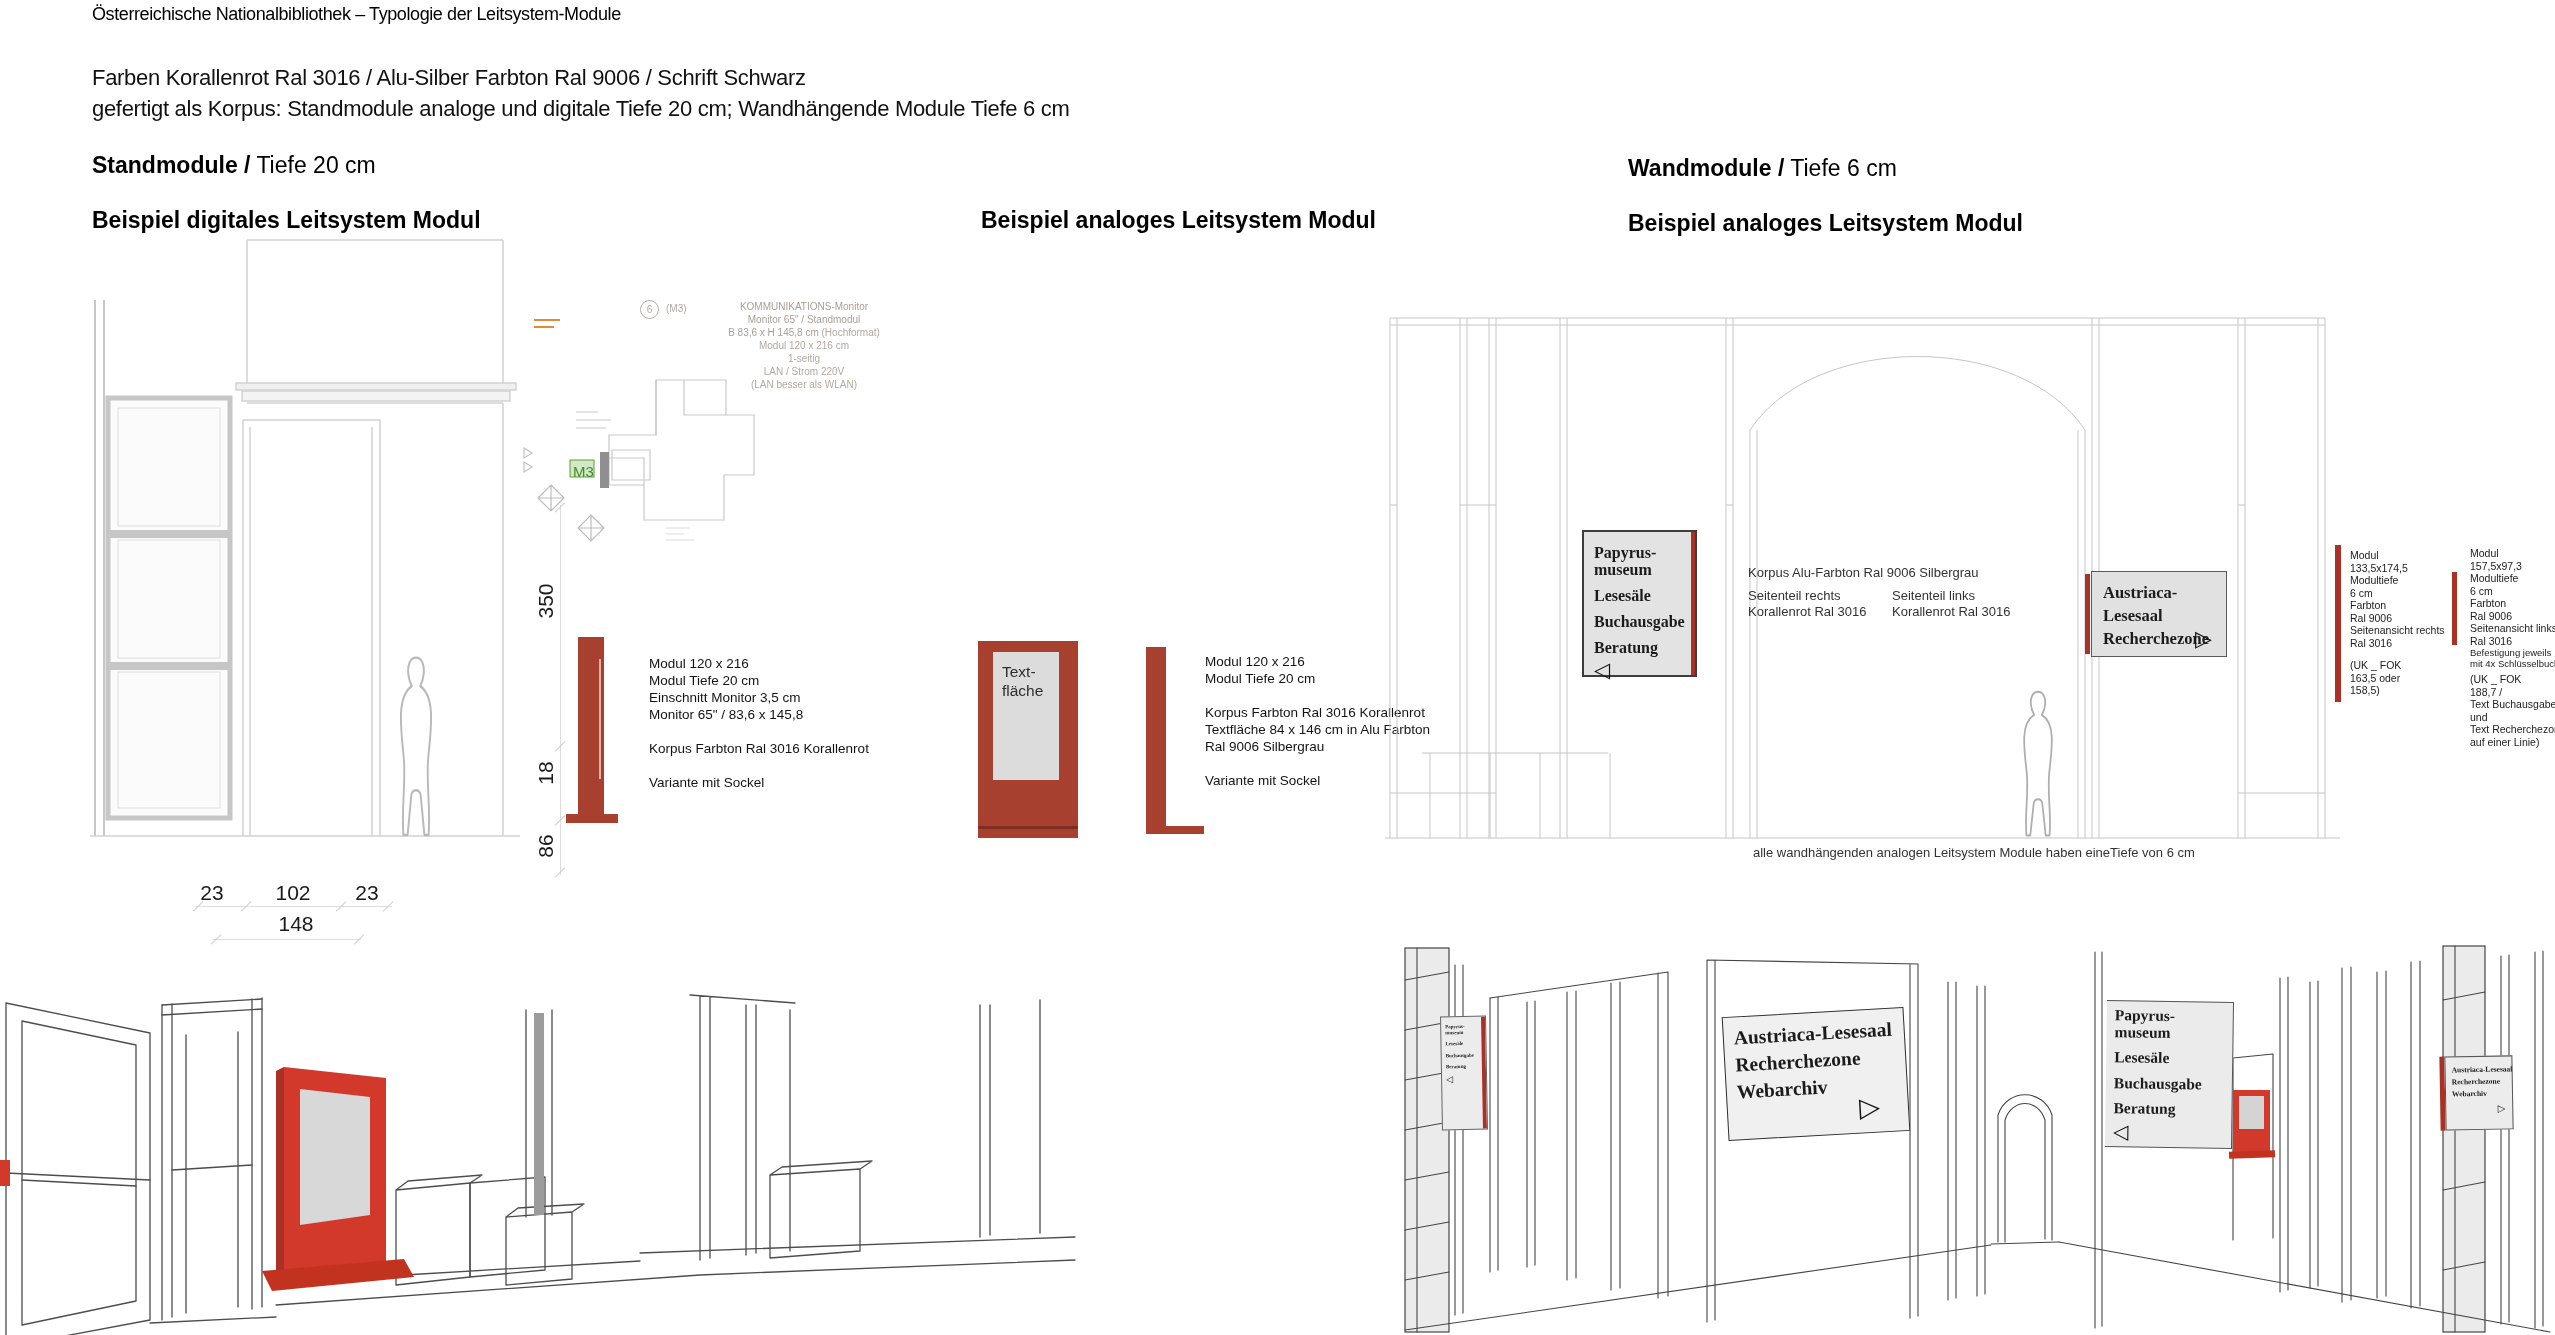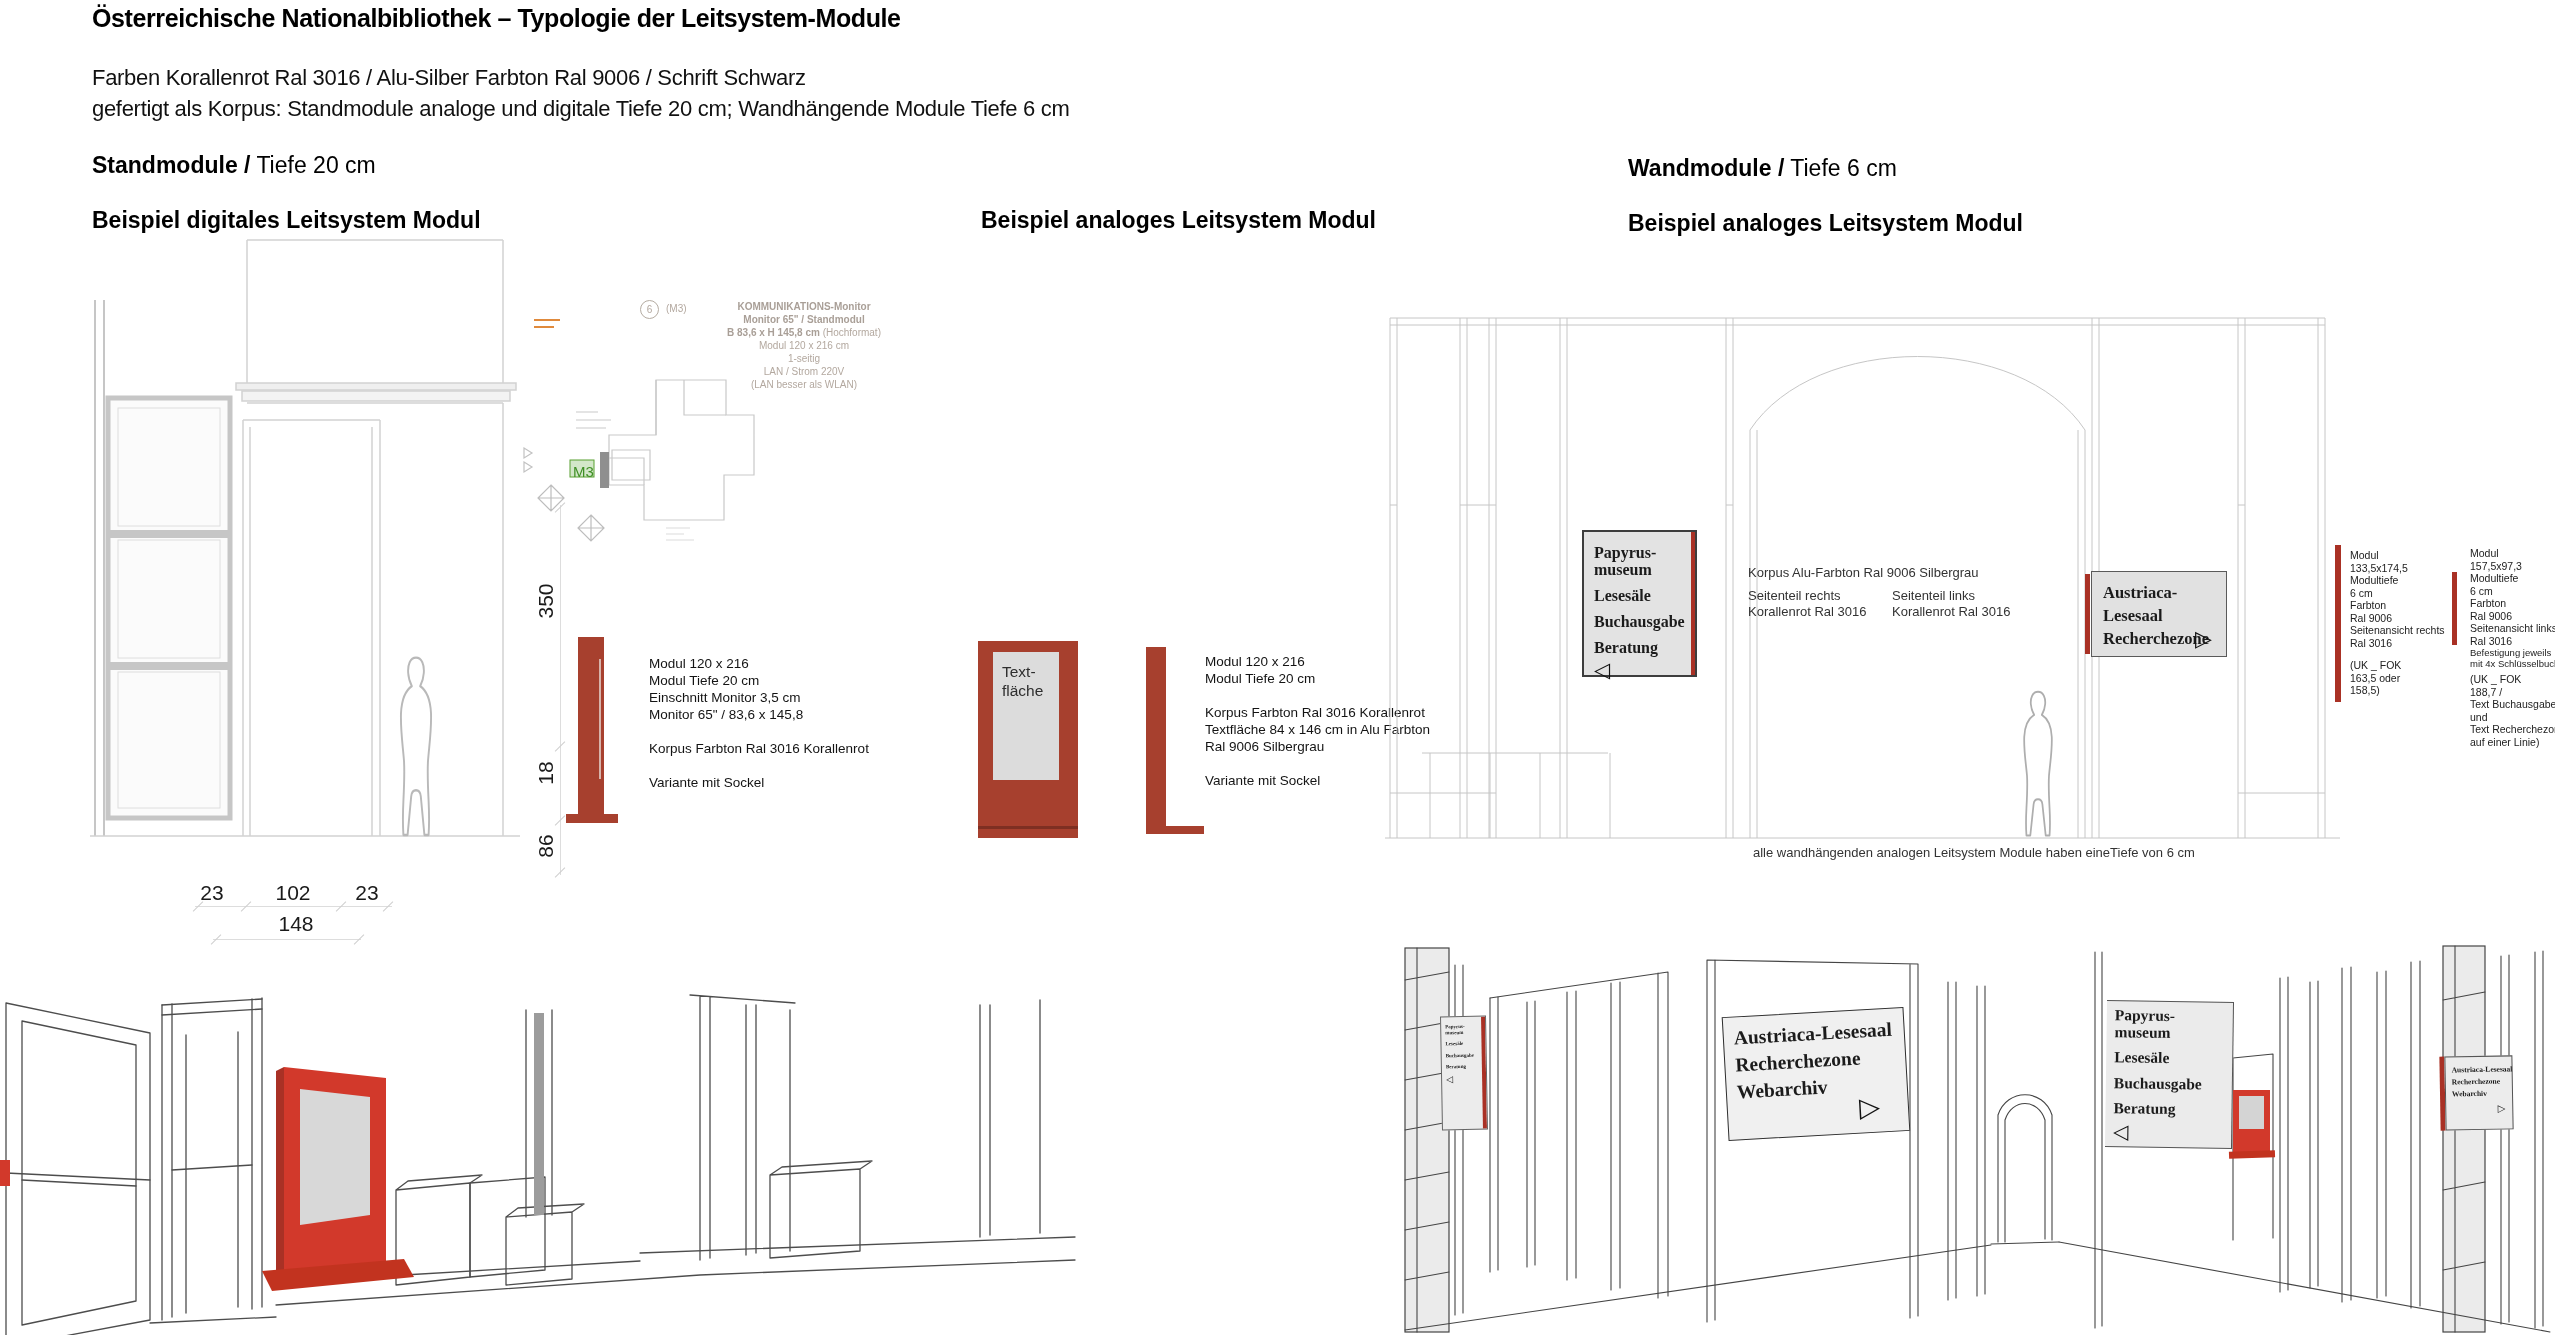--- a/index.html
+++ b/index.html
@@ -1,33 +1,33 @@
 <!DOCTYPE html>
 <html style="--korallenrot: #a7402e; --korallenrot-bright: #d2392b; --sign-stripe-red: #a93125; --silbergrau: #dcdcdc;"><head>
 <meta charset="utf-8">
 <style>
   html,body{margin:0;padding:0;background:#ffffff;}
   #page{position:relative;width:2555px;height:1335px;background:#fff;overflow:hidden;
         font-family:"Liberation Sans",sans-serif;color:#000;}
   .abs{position:absolute;}
-  .h1{font-size:25px;font-weight:bold;letter-spacing:-0.4px;white-space:nowrap;}
+  .h1{font-size:18px;font-weight:normal;letter-spacing:-0.4px;white-space:nowrap;}
   .sub{font-size:22px;letter-spacing:-0.3px;line-height:31px;white-space:nowrap;color:#111;}
   .sec{font-size:23px;white-space:nowrap;}
   .sec b{font-weight:bold;}
   .exh{font-size:23px;font-weight:bold;white-space:nowrap;}
   .vline{position:absolute;width:1px;background:#c6c6c6;}
   .hline{position:absolute;height:1px;background:#c6c6c6;}
   .spec{position:absolute;font-size:13.5px;line-height:17px;color:#141414;white-space:nowrap;}
   .tinyspec{position:absolute;font-size:10.5px;line-height:12.5px;color:#222;white-space:nowrap;}
   .note{position:absolute;font-size:13px;line-height:16px;color:#333;white-space:nowrap;}
   .dim{position:absolute;font-size:21px;color:#1a1a1a;text-align:center;}
   .vdim{transform:rotate(-90deg);transform-origin:center;}
   .tick{position:absolute;width:14px;height:1px;background:#cfcfcf;transform:rotate(-45deg);}
   .plannote{font-size:10px;line-height:13px;color:#b3a89f;text-align:center;white-space:nowrap;}
-  .plannote .pb{font-weight:bold;color:#a99f97;}
+  .plannote .pb{font-weight:normal;color:#a99f97;}
   .sign{position:absolute;box-sizing:border-box;background:#e3e3e3;
         font-family:"Liberation Serif","DejaVu Serif",serif;font-weight:bold;color:#1b1b1b;}
   .arrow{font-family:"DejaVu Sans",sans-serif;font-weight:normal;line-height:1;color:#111;}
   .redbar{position:absolute;background:var(--sign-stripe-red);}
   .module{position:absolute;background:var(--korallenrot);}
   .screen{position:absolute;background:var(--silbergrau);}
   svg{position:absolute;overflow:visible;}
 </style>
 </head>
 <body>

